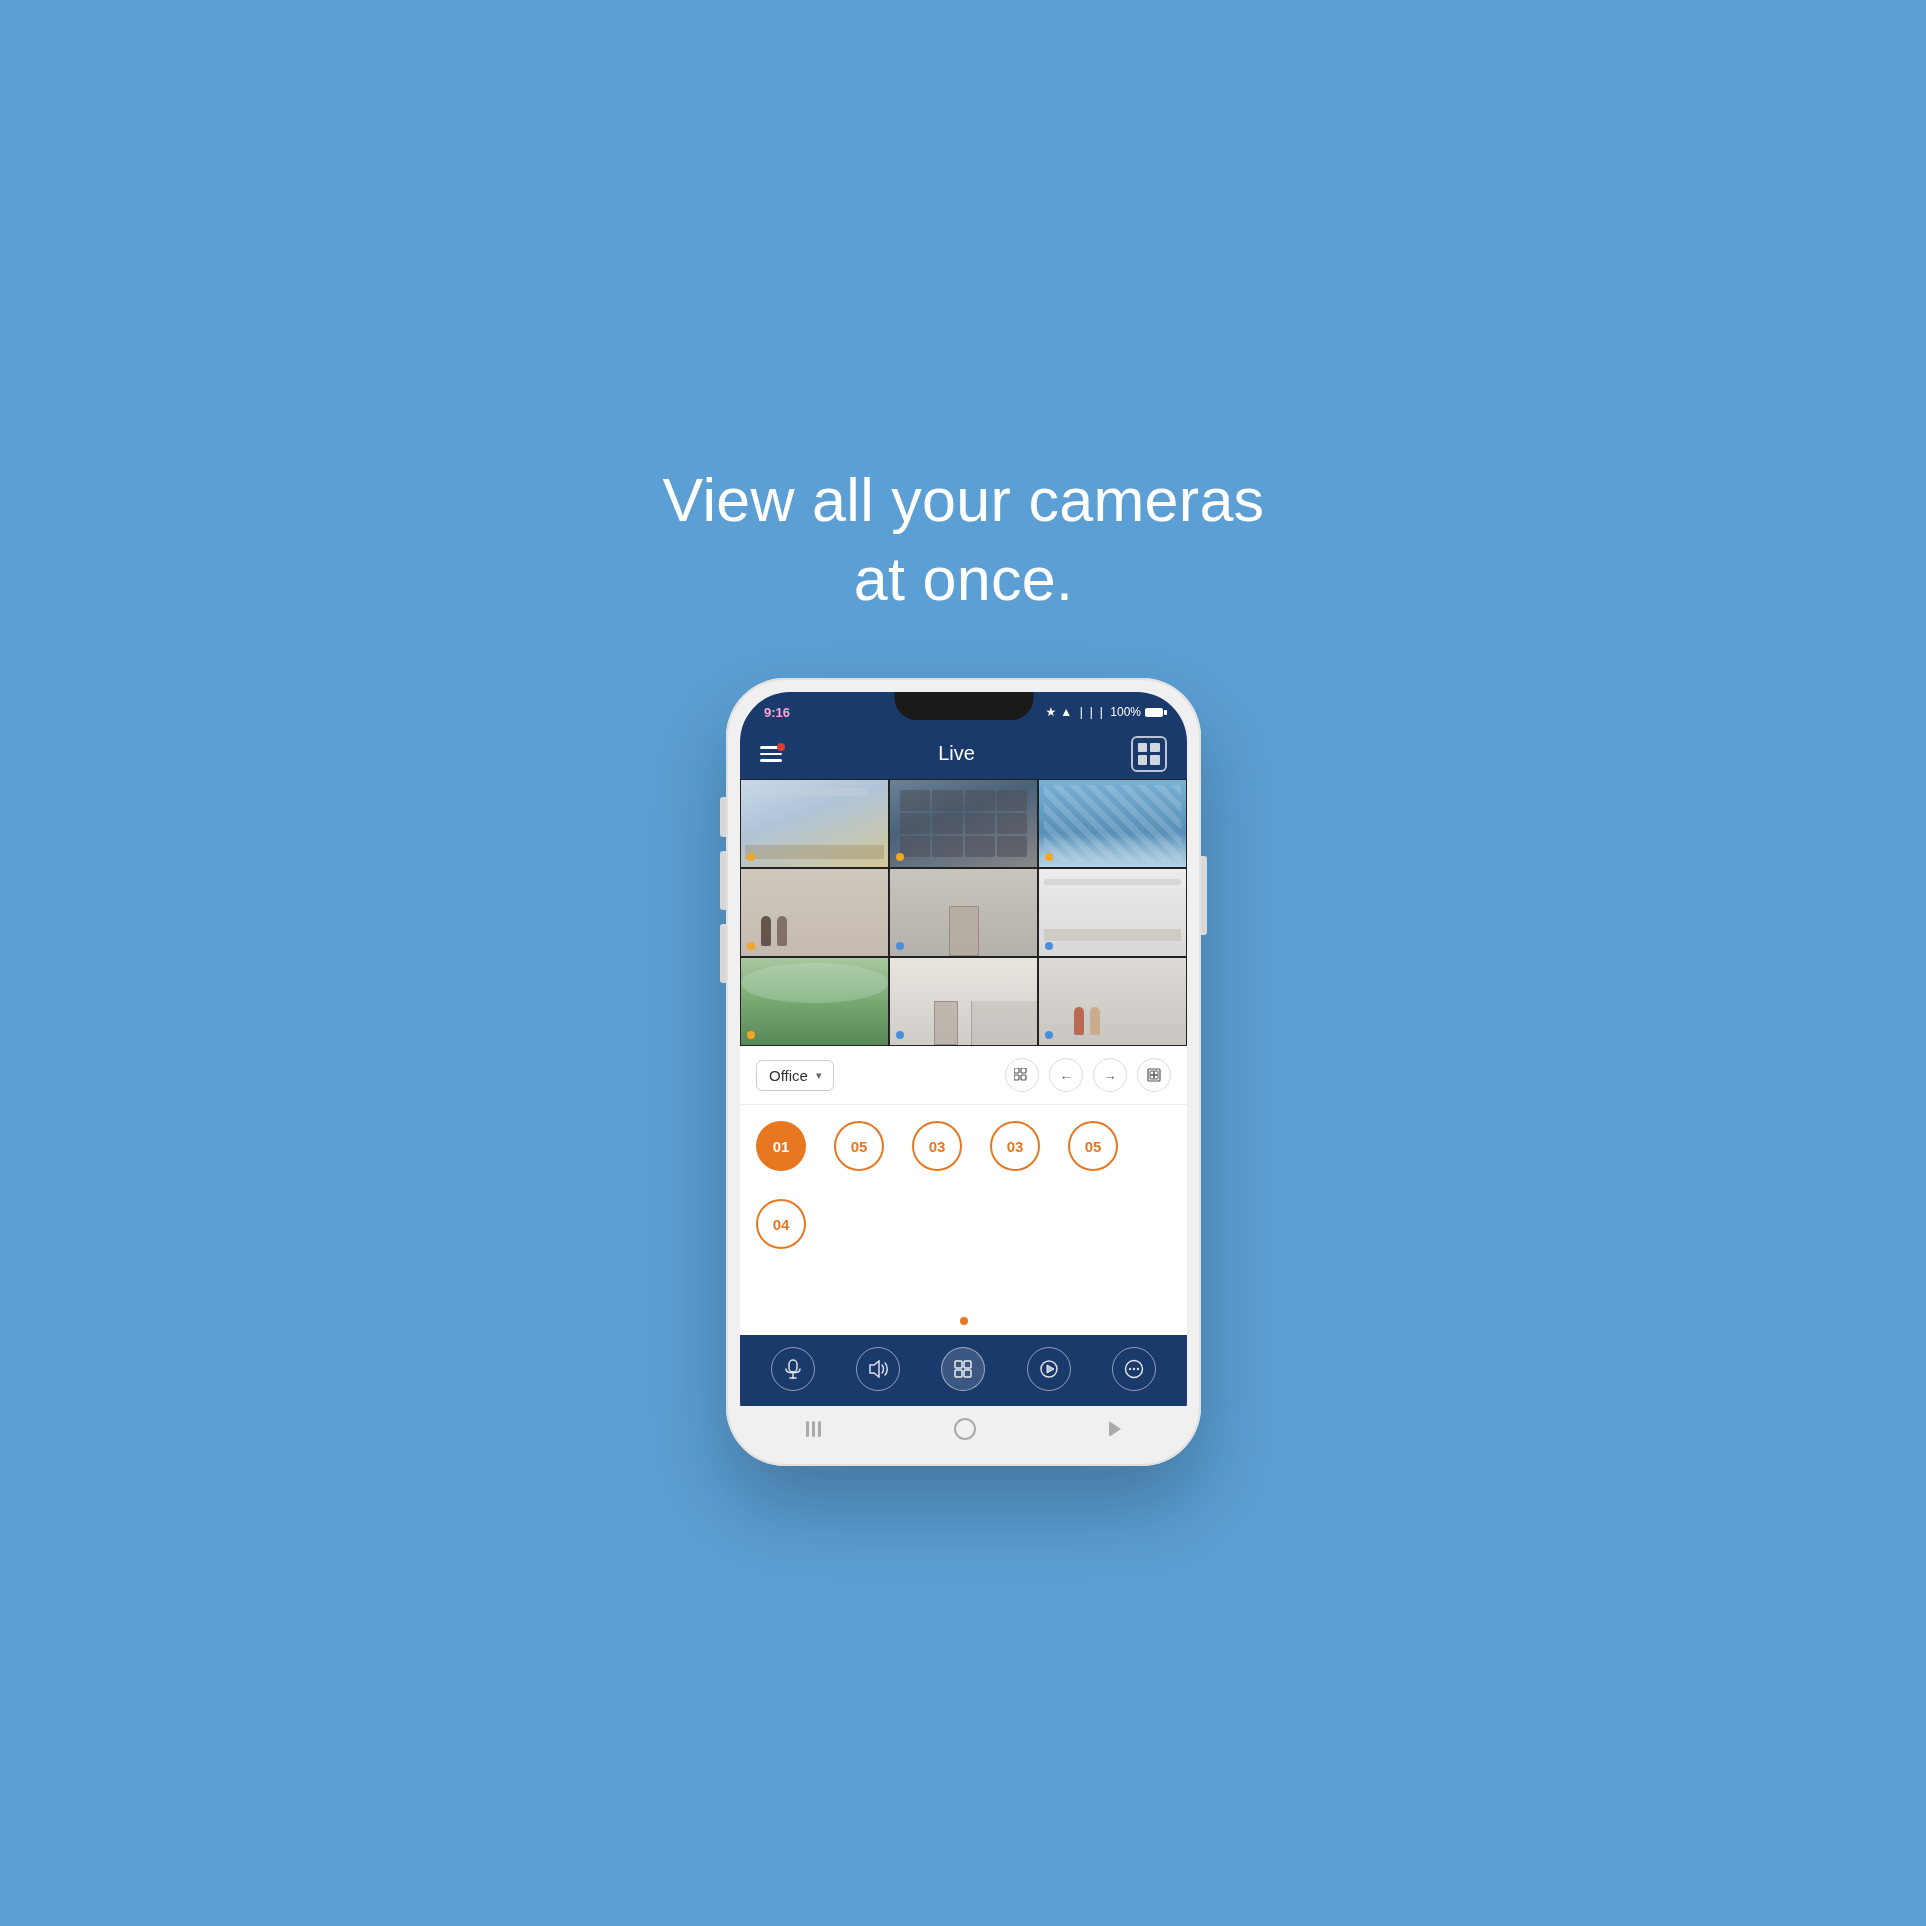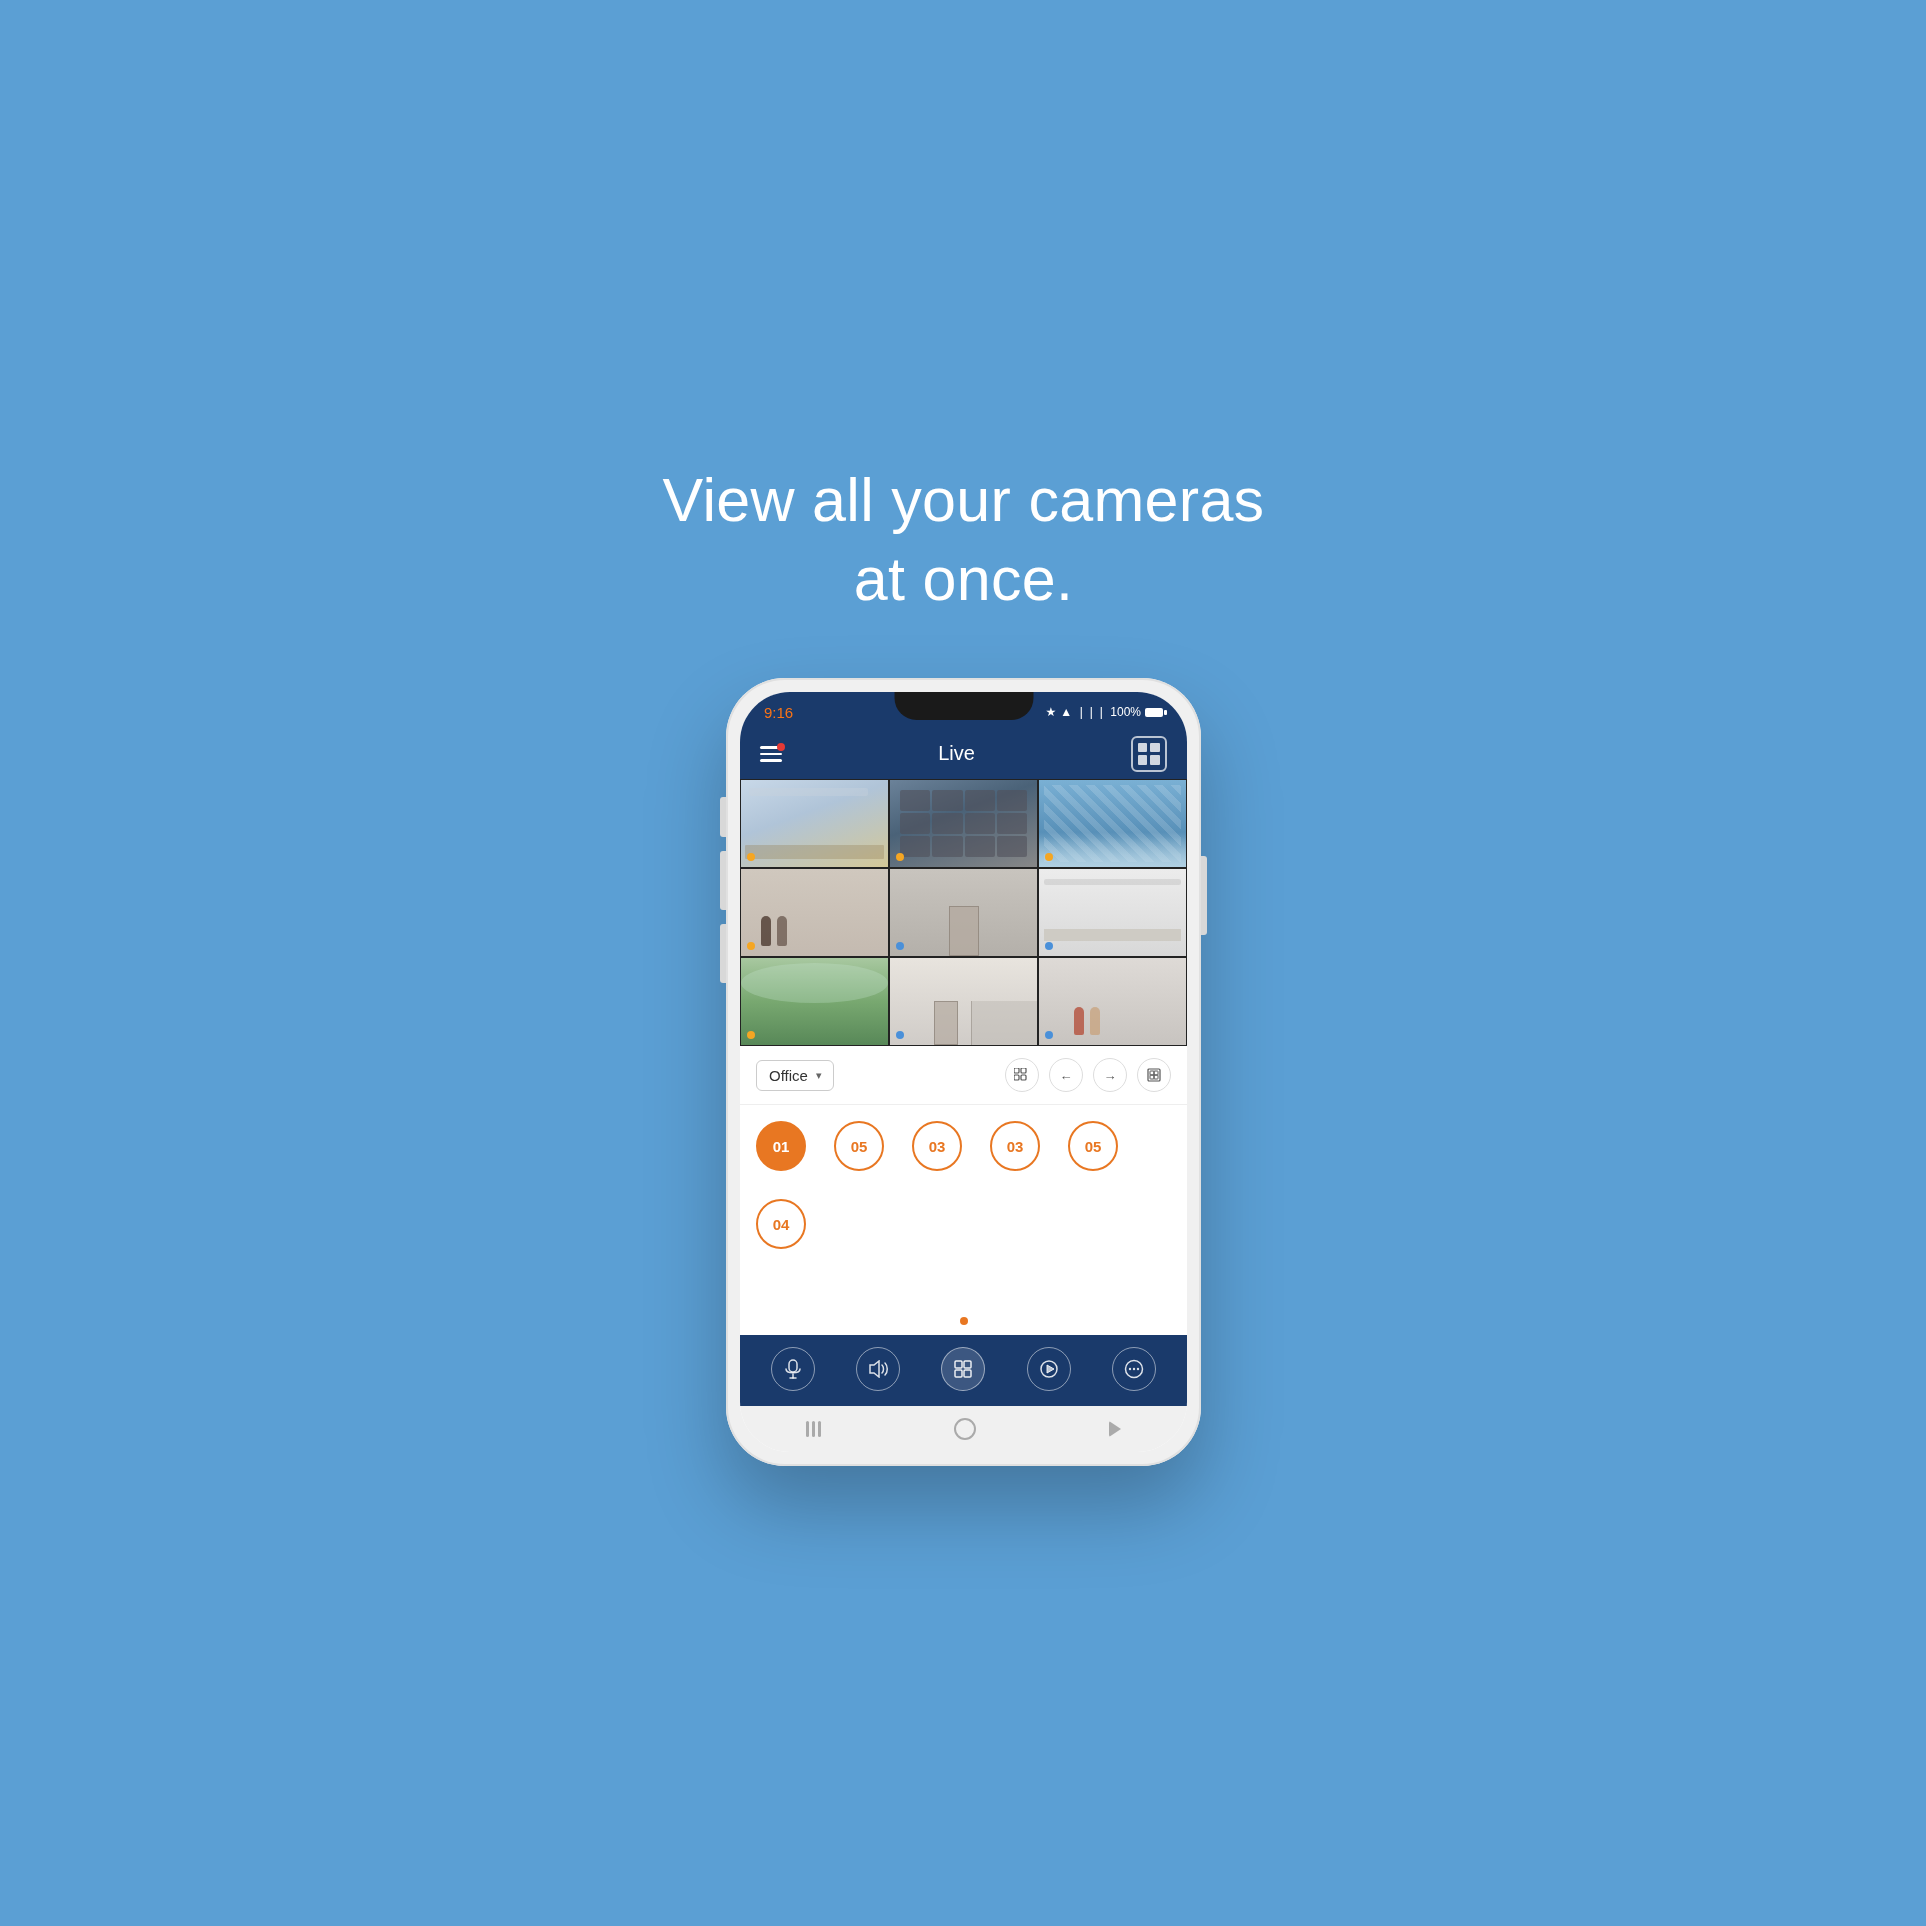--- a/index.html
+++ b/index.html
@@ -35,23 +35,23 @@
     
     .status-bar {
       background: #1a3a6b;
       display: flex;
       justify-content: space-between;
       align-items: center;
       padding: 10px 24px 6px;
       height: 36px;
     }
     .status-time {
-      color: #f97316;
-      font-size: 15px;
-      font-weight: 400;
+      color: #f9a8d4;
+      font-size: 13px;
+      font-weight: 700;
     }
     .status-icons {
       color: white;
       font-size: 12px;
       display: flex;
       align-items: center;
       gap: 4px;
     }
     .battery-full {
       background: white;

